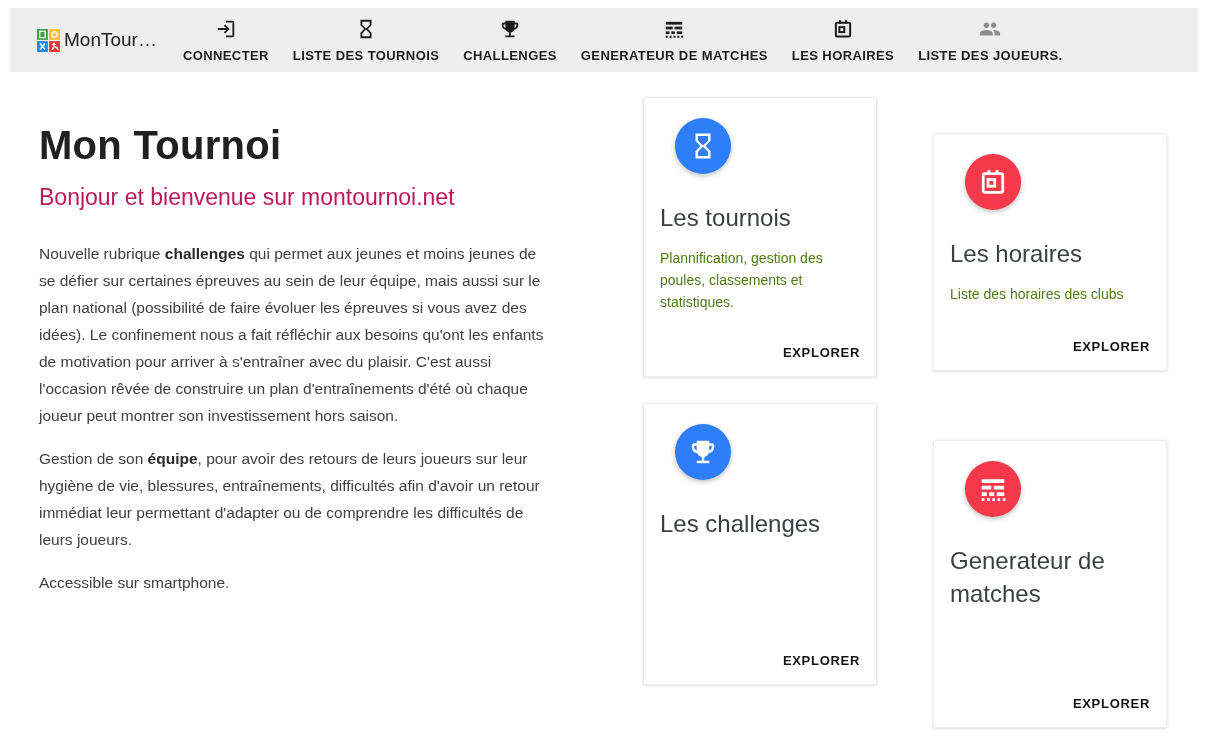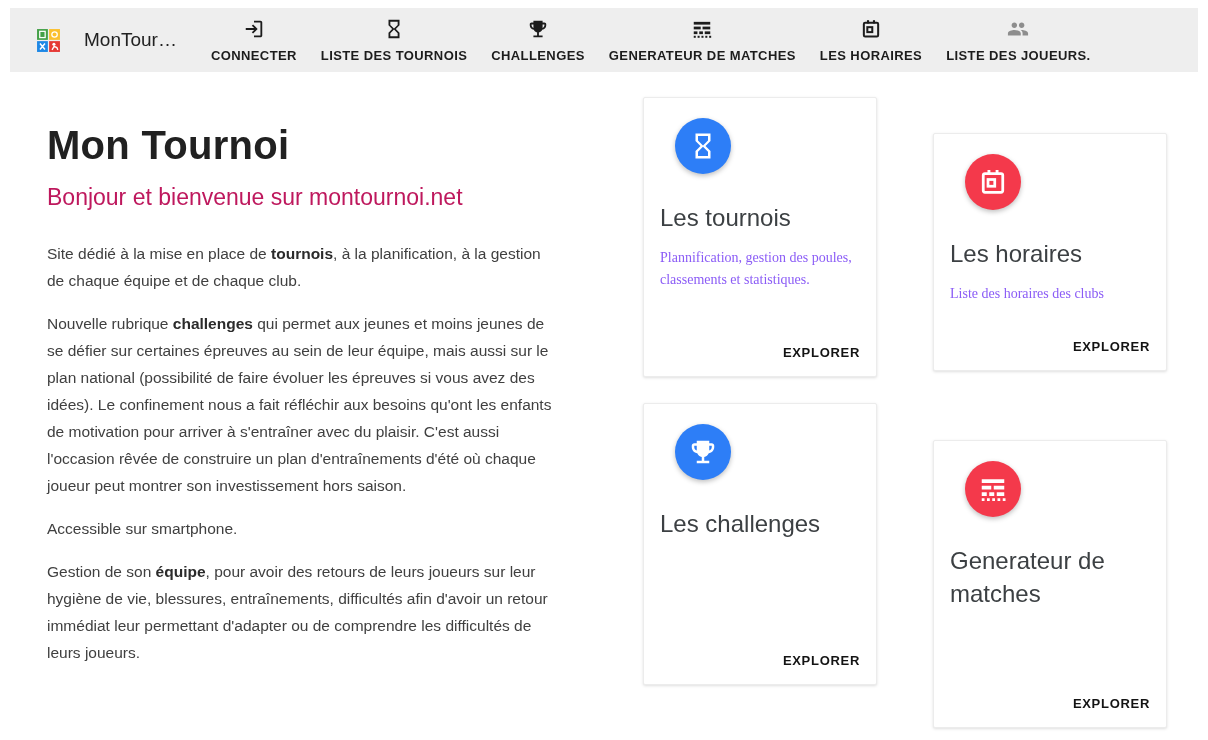--- a/index.html
+++ b/index.html
@@ -6,32 +6,32 @@
   html,body { margin:0; padding:0; background:#ffffff; }
   body { font-family:"Liberation Sans", sans-serif; }
   .page { position:relative; width:1208px; height:740px; background:#ffffff; overflow:hidden; }
 
   
   .navbar {
     position:absolute; left:10px; top:8px; width:1188px; height:64px;
     background:#eeeeee; display:flex; align-items:center;
     padding:0 14px 0 26px; gap:24px; white-space:nowrap;
   }
-  .brand { display:flex; align-items:center; gap:23px; cursor:pointer; margin-right:10px; }
+  .brand { display:flex; align-items:center; gap:3px; cursor:pointer; margin-right:2px; }
   .brand-text { font-size:19px; color:#212121; }
   .nav-item {
     display:flex; align-items:center; gap:8px; cursor:pointer;
     font-size:13px; font-weight:700; letter-spacing:.4px; color:#1c1c1c;flex-direction:column;
   }
   .nav-ic { display:flex; align-items:center; }
   .nav-ic svg { width:22px; height:22px; display:block; }
   .logo svg { width:25px; height:25px; display:block; }
 
   
-  .intro { position:absolute; left:47px; top:122px; width:506px; }
+  .intro { position:absolute; left:39px; top:122px; width:506px; }
   .intro h1 { margin:0; font-size:40px; line-height:46px; font-weight:700; color:#212121; letter-spacing:.3px; }
   .intro h2 { margin:14px 0 0; font-size:23px; line-height:30px; font-weight:400; color:#be185d; }
   .intro .paras { margin-top:28px; }
   .intro p { margin:0 0 16px; font-size:15.5px; line-height:27px; color:#404040; }
   .intro p b { font-weight:700; color:#2b2b2b; }
 
   
   .card {
     position:absolute; width:234px; background:#ffffff;
     border:1px solid #ececec; border-radius:2px;
@@ -42,21 +42,21 @@
   .cpos1 { left:933px; top:133px; height:238px; }
   .cpos2 { left:643px; top:403px; height:282px; }
   .cpos3 { left:933px; top:440px; height:288px; }
   .card .circle {
     width:56px; height:56px; border-radius:50%; margin:2px 0 0 15px;
     display:flex; align-items:center; justify-content:center;
     box-shadow:0 2px 5px rgba(0,0,0,.25); color:#ffffff;
   }
   .card .circle svg { width:30px; height:30px; display:block; }
   .card h3 { margin:27px 0 0; font-size:24px; line-height:33px; font-weight:400; color:#3c4043; }
-  .card .desc { margin-top:13px; font-size:14px; line-height:22px; color:#8b5cf6;font-family:Liberation Serif, serif; }
+  .card .desc { margin-top:13px; font-size:14px; line-height:22px; color:#4d7c0f; }
   .card .action {
     margin-top:auto; align-self:flex-end; cursor:pointer;
     font-size:13px; font-weight:700; letter-spacing:.7px; color:#141414;
   }
 </style>
 </head>
 <body>
 
 <div class="page">
 
@@ -139,24 +139,23 @@
         </span>
         <span>LISTE DES JOUEURS.</span>
       </div>
     </nav>
 
   <main>
     <section class="intro">
       <h1>Mon Tournoi</h1>
       <h2>Bonjour et bienvenue sur montournoi.net</h2>
       <div class="paras">
-          <p><span>Site dédié à la mise en place de </span><b>tournois</b><span>, à la planification, à la gestion de chaque équipe et de chaque club.</span></p>
           <p><span>Nouvelle rubrique </span><b>challenges</b><span> qui permet aux jeunes et moins jeunes de se défier sur certaines épreuves au sein de leur équipe, mais aussi sur le plan national (possibilité de faire évoluer les épreuves si vous avez des idées). Le confinement nous a fait réfléchir aux besoins qu'ont les enfants de motivation pour arriver à s'entraîner avec du plaisir. C'est aussi l'occasion rêvée de construire un plan d'entraînements d'été où chaque joueur peut montrer son investissement hors saison.</span></p>
+          <p><span>Gestion de son </span><b>équipe</b><span>, pour avoir des retours de leurs joueurs sur leur hygiène de vie, blessures, entraînements, difficultés afin d'avoir un retour immédiat leur permettant d'adapter ou de comprendre les difficultés de leurs joueurs.</span></p>
           <p><span>Accessible sur smartphone.</span></p>
-          <p><span>Gestion de son </span><b>équipe</b><span>, pour avoir des retours de leurs joueurs sur leur hygiène de vie, blessures, entraînements, difficultés afin d'avoir un retour immédiat leur permettant d'adapter ou de comprendre les difficultés de leurs joueurs.</span></p>
         </div>
     </section>
 
     <section>
         <div class="card cpos0">
           <div class="circle" style="background: rgb(45, 126, 247);">
             <svg viewBox="0 0 24 24" fill="currentColor">
               <path d="M6 2v6h.01L6 8.01 10 12l-4 4 .01.01H6V22h12v-5.99h-.01L18 16l-4-4 4-3.99-.01-.01H18V2H6zm10 14.5V20H8v-3.5l4-4 4 4zm-4-5l-4-4V4h8v3.5l-4 4z"></path>
             </svg>
           </div>

